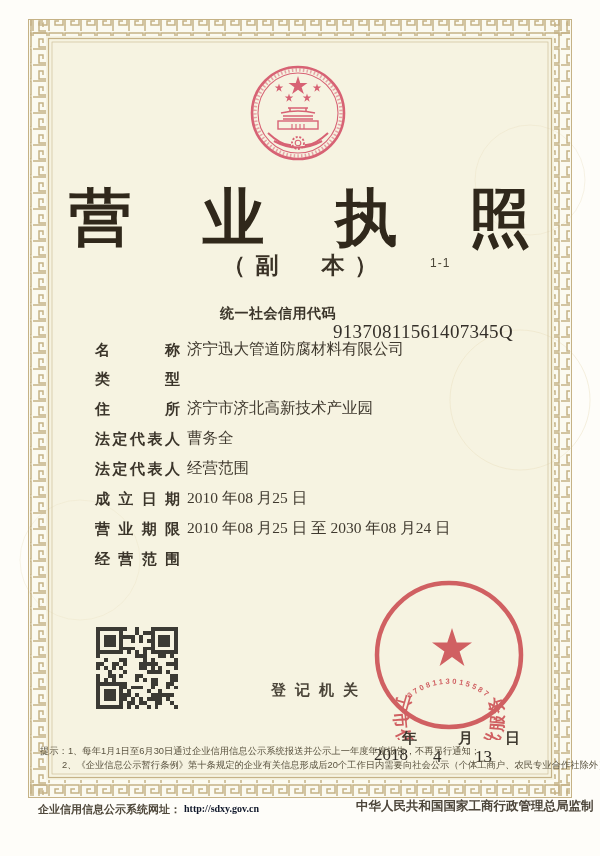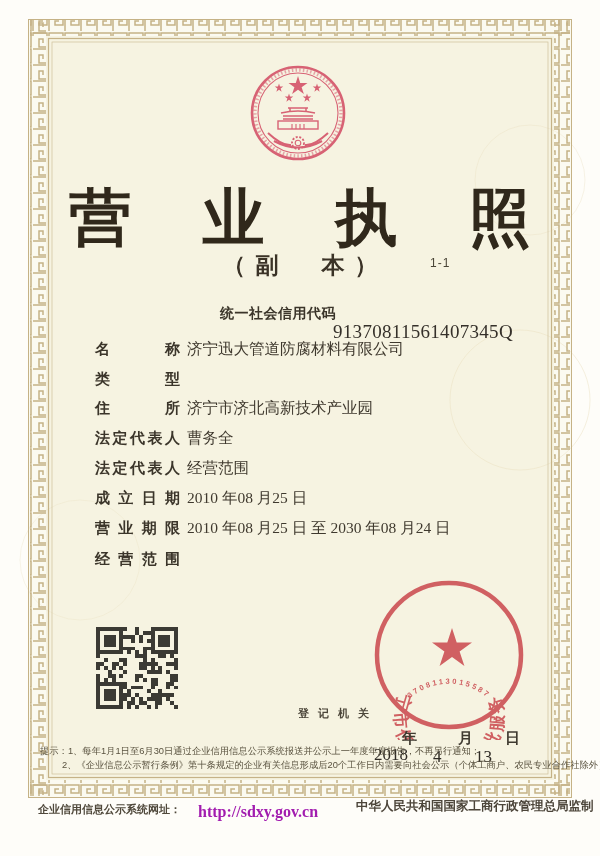--- a/index.html
+++ b/index.html
@@ -21,44 +21,44 @@
   .subtitle{
     left:0;top:250px;width:600px;text-align:center;
     font-size:23px;font-weight:700;color:#3a3226;
     letter-spacing:10px;text-indent:10px;
   }
   .page-no{left:430px;top:256px;font-size:12px;color:#4a4537;letter-spacing:1px;}
   .code-label{left:220px;top:305px;font-size:14px;font-weight:700;color:#3b352a;letter-spacing:.5px;}
   .code-value{left:333px;top:305px;font-size:19px;color:#35302a;letter-spacing:.3px;margin-top:16px;}
 
   
-  .field-row{position:absolute;left:95px;width:430px;display:flex;align-items:center;}
+  .field-row{position:absolute;left:95px;width:430px;display:flex;align-items:flex-end;}
   .field-label{
     width:85px;flex:0 0 85px;font-size:15px;font-weight:700;color:#3b352a;
     text-align:justify;text-align-last:justify;line-height:1.2;
   }
   .field-value{
     margin-left:7px;font-size:15.5px;color:#3f392e;line-height:1.2;
     font-family:"Liberation Serif",serif;white-space:nowrap;
   }
   .field-value.wrap{white-space:normal;width:338px;text-align:justify;
     font-size:13.5px;line-height:16.5px;}
 
   
-  .authority{left:298px;top:681px;font-size:11px;font-weight:700;color:#4b4539;letter-spacing:9px;margin-top:25px;}
+  .authority{left:271px;top:681px;font-size:15px;font-weight:700;color:#4b4539;letter-spacing:9px;}
   .qr{left:96px;top:627px;width:82px;height:82px;}
 
   
   .date-label{font-size:15px;font-weight:700;color:#3f3a30;}
   .date-value{font-family:"Liberation Serif",serif;font-size:17px;color:#2f2b25;}
 
   
   .notice{font-size:9.3px;color:#59523f;white-space:nowrap;letter-spacing:0px;}
   .footer-left{left:38px;top:802px;font-size:11px;font-weight:700;color:#50493c;}
-  .footer-url{left:198px;top:803px;font-size:16px;font-weight:700;color:#a21caf;
+  .footer-url{left:184px;top:803px;font-size:10px;font-weight:700;color:#0f172a;
     font-family:"Liberation Serif",serif;}
   .footer-right{left:356px;top:798px;font-size:12.5px;font-weight:700;color:#4c453a;}
 
   .seal{left:364px;top:570px;width:170px;height:170px;mix-blend-mode:multiply;opacity:.88;}
   .emblem{left:248px;top:58px;width:100px;height:110px;}
   svg text{user-select:none;}
 </style>
 </head>
 <body>
 

